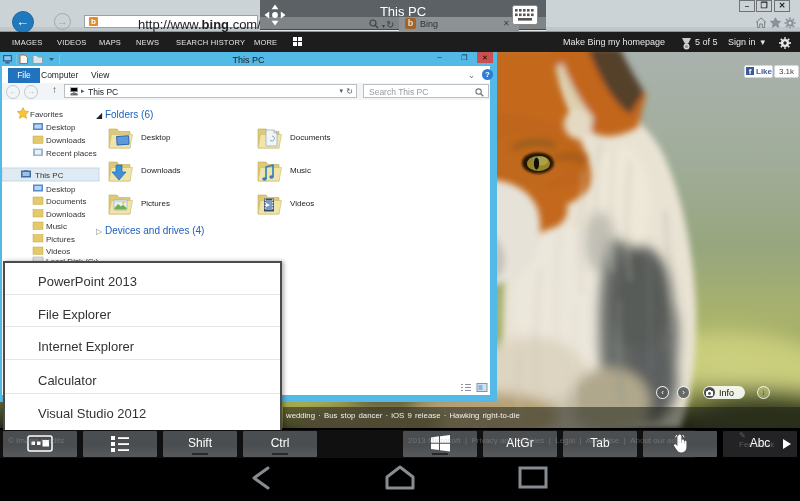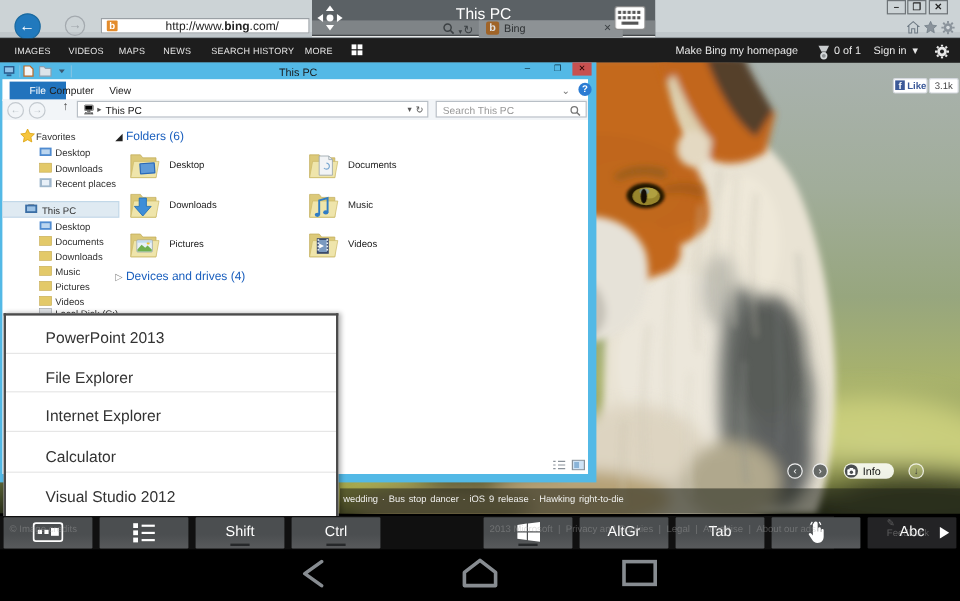--- a/index.html
+++ b/index.html
@@ -5,21 +5,21 @@
 body{width:800px;height:501px;overflow:hidden;font-family:"Liberation Sans",sans-serif;position:relative;background:#000;}
 .abs{position:absolute;}
 
 #chrome{left:0;top:0;width:800px;height:32px;background:linear-gradient(#ccd3d6 0 84%,#c0c7cb 84% 96%,#8f969a 96%);}
 #backbtn{left:12px;top:11px;width:20px;height:20px;border-radius:50%;background:#2179bd;border:1px solid #1a699f;}
 #backbtn:before{content:"\2190";position:absolute;left:3px;top:2px;font-size:13px;font-weight:bold;color:#fff;}
 #fwdbtn{left:54px;top:13px;width:15px;height:15px;border-radius:50%;border:1.5px solid #a3a9ae;}
 #fwdbtn:before{content:"\2192";position:absolute;left:2px;top:1px;font-size:11px;font-weight:bold;color:#9fa6ab;}
 #urlbar{left:84px;top:15px;width:174px;height:13px;background:#fff;border:1px solid #9aa0a5;box-sizing:border-box;}
 #favicon{left:4px;top:1px;width:9px;height:9px;background:#e38c2d;border-radius:1px;color:#fff;font-size:8px;font-weight:bold;text-align:center;line-height:9px;}
-#urltext{left:17px;top:1px;font-size:10px;color:#222;padding-left:36px;}
+#urltext{left:17px;top:1px;font-size:13px;color:#222;padding-left:36px;}
 
 #winbtns{left:739px;top:0px;width:52px;height:12px;}
 .wb{position:absolute;top:0;width:16px;height:12px;border:1px solid #6d7377;box-sizing:border-box;font-size:8px;color:#222;text-align:center;line-height:10px;font-weight:bold;}
 
 
 #bingbar{left:0;top:32px;width:800px;height:20px;background:#1d1d1d;color:#fff;padding-left:13px;}
 .bi{position:absolute;top:6px;font-size:7.5px;letter-spacing:.2px;color:#e6e6e6;}
 .bi2{position:absolute;top:5px;font-size:9px;color:#e8e8e8;}
 #bgrid{position:absolute;left:293px;top:5px;width:9px;height:9px;}
 #bgrid div{position:absolute;width:4px;height:4px;background:#fff;}
@@ -44,21 +44,21 @@
 #rdpbar .lower{position:absolute;left:0;top:17px;width:286px;height:12px;background:#7f8487;}
 #rdpbar .bline{position:absolute;left:0;top:29px;width:286px;height:1px;background:#44484b;}
 #rdpbar .wline{position:absolute;left:0;top:30px;width:286px;height:1px;background:#e8eaea;}
 #rdptitle{position:absolute;left:0;top:4px;width:286px;text-align:center;color:#fff;font-size:13px;}
 
 #explorer{left:0;top:52px;width:497px;height:350px;background:#53b9e6;}
 #titlebar{left:0;top:0;width:497px;height:14px;}
 #captbtns{position:absolute;left:427px;top:0;height:11px;}
 #title{position:absolute;left:0;top:3px;width:497px;text-align:center;font-size:9px;color:#1a1a1a;}
 #ribbon{left:2px;top:14px;width:488px;height:17px;background:#fff;border-bottom:1px solid #e4e6e8;}
-#filetab{position:absolute;left:6px;top:2px;width:47px;height:15px;background:#2173bd;color:#fff;font-size:8.5px;text-align:center;line-height:15px;}
+#filetab{position:absolute;left:6px;top:2px;width:32px;height:15px;background:#2173bd;color:#fff;font-size:8.5px;text-align:center;line-height:15px;}
 .rtab{position:absolute;top:2px;font-size:8.5px;color:#222;line-height:15px;}
 #addrrow{left:2px;top:31px;width:488px;height:17px;background:#f2f5f8;}
 #addrbox{position:absolute;left:62px;top:1px;width:293px;height:14px;background:#fff;border:1px solid #b8bfc6;box-sizing:border-box;}
 #searchbox{position:absolute;left:361px;top:1px;width:126px;height:14px;background:#fff;border:1px solid #b8bfc6;box-sizing:border-box;}
 #main{left:2px;top:48px;width:488px;height:295px;background:#fff;}
 #statusbar{left:2px;top:343px;width:488px;height:0;}
 
 #grpF{position:absolute;left:94px;top:9px;font-size:10px;color:#1a5fbe;}
 #grpD{position:absolute;left:94px;top:125px;font-size:10px;color:#1a5fbe;}
 
@@ -110,21 +110,21 @@
       <div style="left:0;top:5px;"></div>
       <div style="left:5px;top:5px;"></div>
     </div>
   <div class="bi2" style="left:563px;">Make Bing my homepage</div>
   <svg class="abs" style="left:681px;top:6px;" width="11" height="12" viewBox="0 0 11 12">
       <path d="M1,0 h9 l-2.5,5 h-4 z" fill="#c9ccce"></path>
       <path d="M3.5,5 l2,4 2,-4" fill="#9fa3a5"></path>
       <circle cx="5.5" cy="8.5" r="3" fill="#d5d8da"></circle>
       <circle cx="5.5" cy="8.5" r="1.6" fill="#8e9294"></circle>
     </svg>
-  <div class="bi2" style="left:695px;">0 of 1</div>
+  <div class="bi2" style="left:695px;">5 of 5</div>
   <div class="bi2" style="left:728px;">Sign in &nbsp;▾</div>
   <svg class="abs" style="left:779px;top:5px;" width="12" height="12" viewBox="0 0 13 13">
       <g fill="#e8e8e8">
         <circle cx="6.5" cy="6.5" r="4.4"></circle>
         <g stroke="#e8e8e8" stroke-width="2">
           <path d="M6.5,0.2 V2 M6.5,11 v1.8 M0.2,6.5 H2 M11,6.5 h1.8 M2,2 l1.3,1.3 M9.7,9.7 L11,11 M11,2 L9.7,3.3 M3.3,9.7 L2,11"></path>
         </g>
       </g>
       <circle cx="6.5" cy="6.5" r="1.8" fill="#1d1d1d"></circle>
     </svg>

